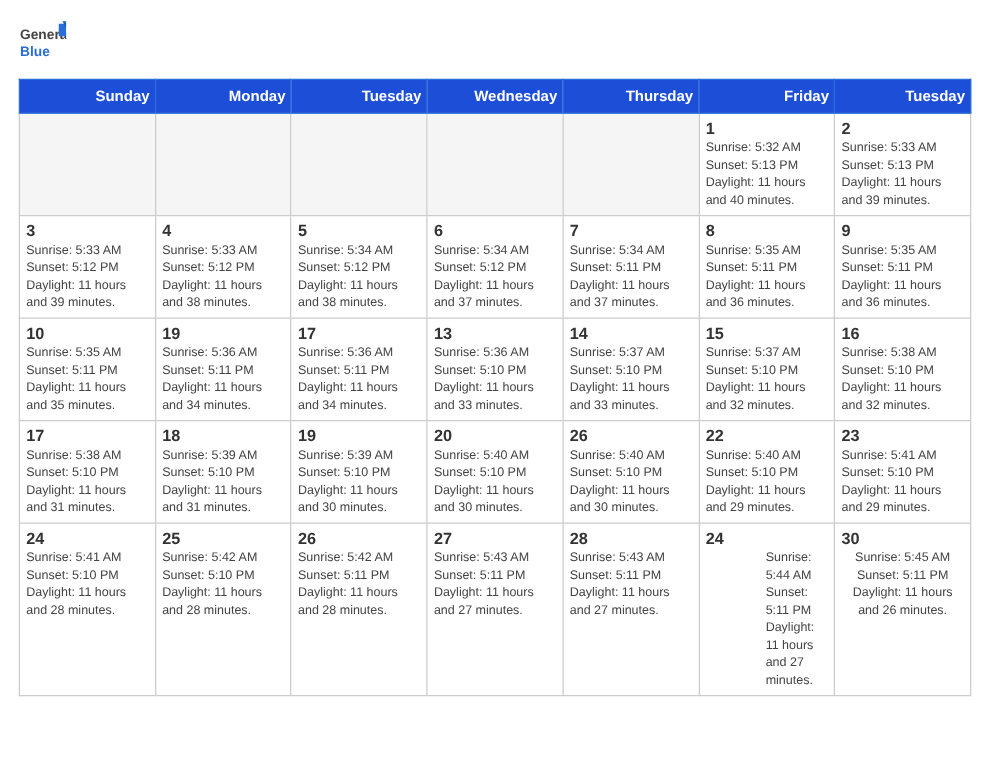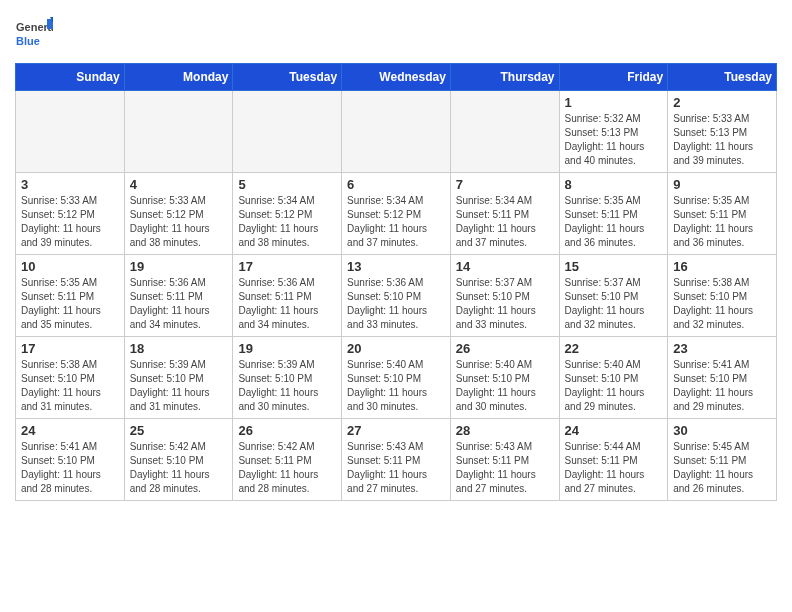--- a/index.html
+++ b/index.html
@@ -312,27 +312,27 @@
         </td>
         <td>
           <span class="day-num">28</span>
           <div class="day-info" style="white-space: pre-line;">Sunrise: 5:43 AM
 Sunset: 5:11 PM
 Daylight: 11 hours
 and 27 minutes.</div>
         </td>
         <td>
           <span class="day-num">24</span>
-          <div class="day-info" style="white-space: pre-line;">Sunrise: 5:44 AM
+          <div class="day-info" style="white-space: pre-line; margin-left: 48px;">Sunrise: 5:44 AM
 Sunset: 5:11 PM
 Daylight: 11 hours
 and 27 minutes.</div>
         </td>
         <td>
           <span class="day-num">30</span>
-          <div class="day-info" style="white-space: pre-line;">Sunrise: 5:45 AM
+          <div class="day-info" style="white-space: pre-line; text-align: center;">Sunrise: 5:45 AM
 Sunset: 5:11 PM
 Daylight: 11 hours
 and 26 minutes.</div>
         </td>
       </tr>
     </tbody>
 </table>
 
 </body></html>

